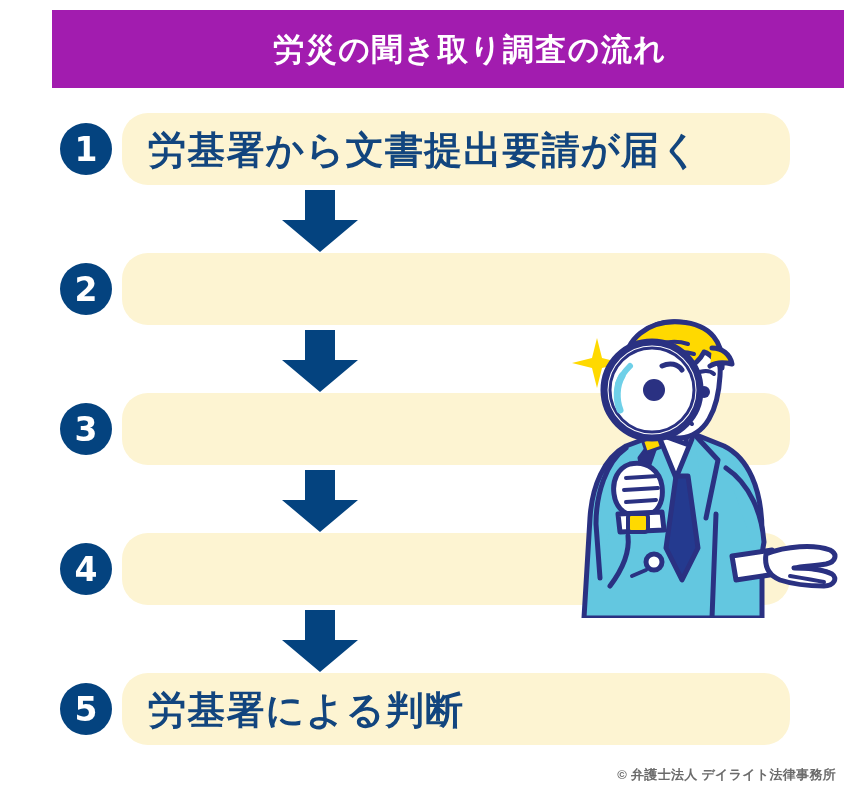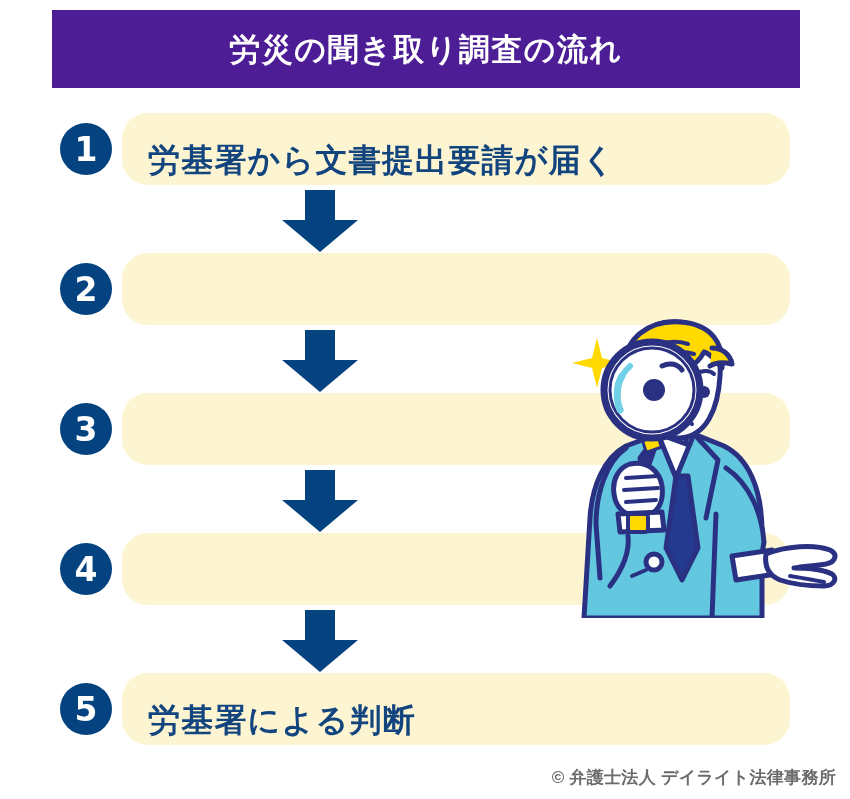--- a/index.html
+++ b/index.html
@@ -23,24 +23,25 @@
     background: #ffffff;
   }
 
   
   .header-bar {
     position: absolute;
     left: 52px;
     top: 10px;
     width: 748px;
     height: 78px;
-    background: #4c1d95;
+    background: #a21caf;
     display: flex;
     align-items: center;
     justify-content: center;
+    padding-left: 44px;
   }
   .header-title {
     color: #ffffff;
     font-size: 31px;
     font-weight: bold;
     letter-spacing: 1.5px;
     line-height: 1;
     white-space: nowrap;
   }
 
@@ -75,26 +76,26 @@
     justify-content: center;
     font-size: 33px;
     font-weight: bold;
     line-height: 1;
     font-family: "DejaVu Sans", sans-serif;
     z-index: 4;
   }
   .step-label {
     position: absolute;
     left: 148px;
-    top: 12px;
+    top: 1px;
     height: 72px;
     display: flex;
     align-items: center;
     color: #12457e;
-    font-size: 32px;
+    font-size: 38px;
     font-weight: bold;
     letter-spacing: 1.2px;
     white-space: nowrap;
     z-index: 3;
   }
 
   
   .arrow {
     position: absolute;
     left: 282px;
@@ -115,21 +116,21 @@
     pointer-events: none;
   }
   .illustration svg { display: block; }
 
   
   .footer-credit {
     position: absolute;
     right: 14px;
     top: 766px;
     color: #6b6b6b;
-    font-size: 17px;
+    font-size: 13px;
     font-weight: bold;
     letter-spacing: 0.3px;
     white-space: nowrap;
   }
 </style>
 </head>
 <body>
 
 <div id="stage">
 

